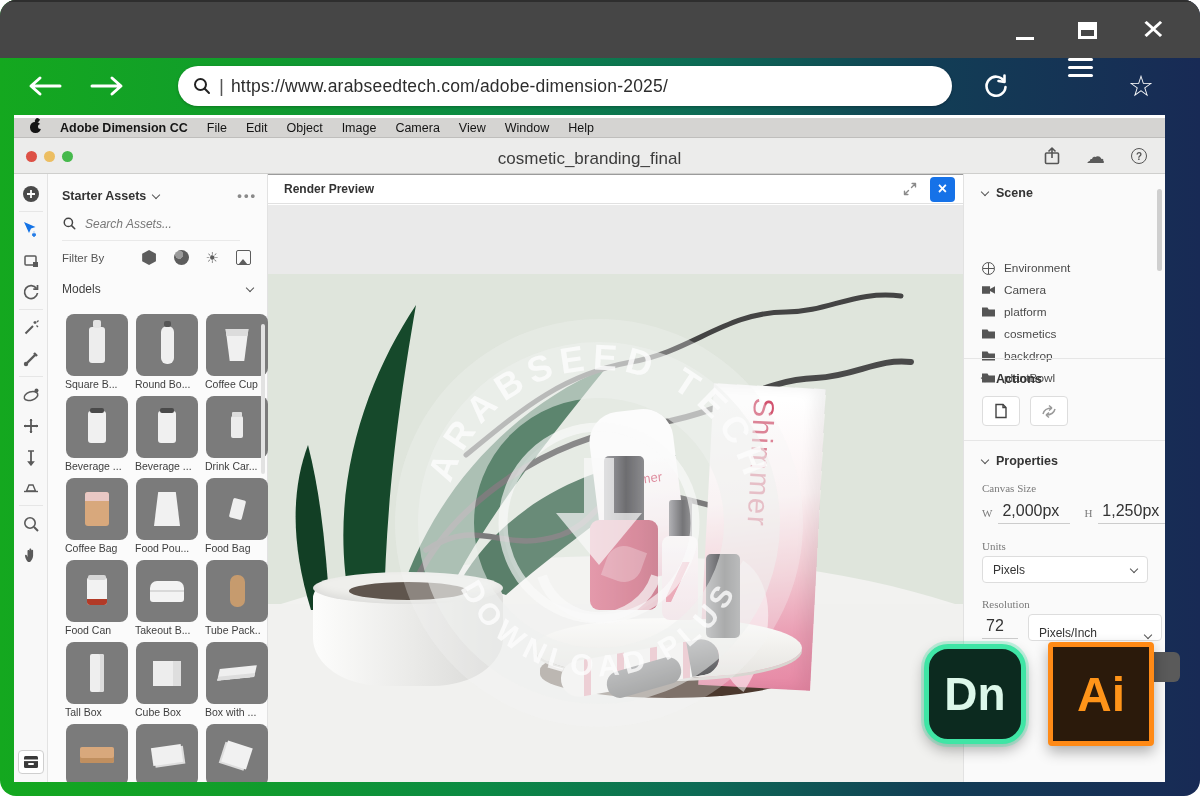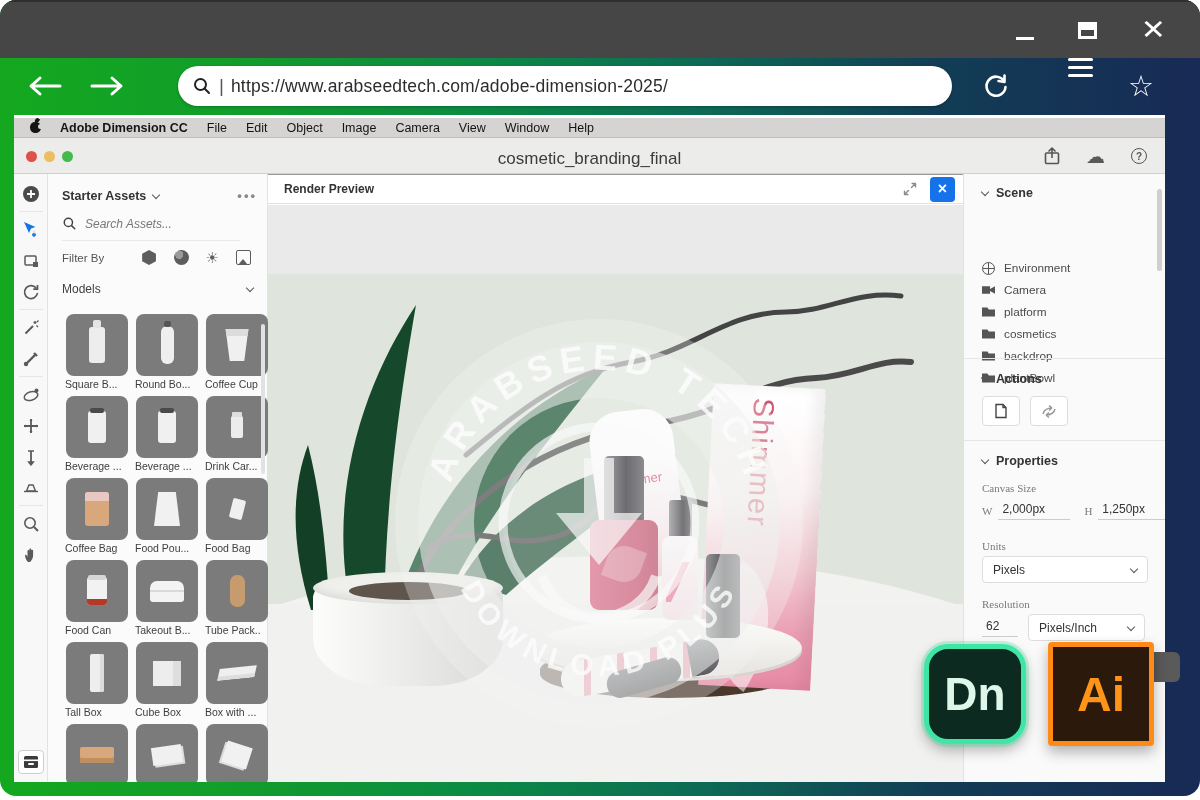--- a/index.html
+++ b/index.html
@@ -175,21 +175,21 @@
 
   
   .rpanel{position:absolute;right:0;top:59px;width:202px;bottom:0;background:#fafafa;border-left:1px solid #e2e2e2;
     font-size:12px;color:#444;}
   .sec-hd{display:flex;align-items:center;gap:8px;font-size:12.5px;font-weight:bold;color:#333;}
   .scene-row{display:flex;align-items:center;gap:9px;font-size:11.8px;color:#4a4a4a;height:22px;}
   .rdiv{position:absolute;left:0;right:0;border-top:1px solid #e6e6e6;}
   .act-btn{width:38px;height:30px;background:#fff;border:1px solid #ddd;border-radius:4px;display:flex;
     align-items:center;justify-content:center;}
   .plabel{font-size:11px;color:#7a7a7a;font-family:Liberation Serif, serif;}
-  .pvalue{font-size:12px;color:#333;}
+  .pvalue{font-size:16px;color:#333;}
   .uline{border-bottom:1px solid #ccc;padding:0 4px 3px 4px;min-width:72px;display:inline-block;}
   .selectbox{height:27px;background:#fff;border:1px solid #ddd;border-radius:4px;display:flex;align-items:center;
     padding:0 10px;font-size:12px;color:#333;}
   .selectbox .chev{margin-left:auto;}
   .chev{width:6px;height:6px;border-right:1.6px solid #555;border-bottom:1.6px solid #555;
     display:inline-block;transform:rotate(45deg);margin-bottom:2px;}
   .scrollthumb{position:absolute;right:3px;top:15px;width:5px;height:82px;background:#cfcfcf;border-radius:3px;}
   .assets-thumbtrack{position:absolute;right:2px;top:150px;width:4px;height:150px;background:#e2e2e2;border-radius:2px;}
 
   
@@ -632,22 +632,22 @@
           <path d="M2.8 6 V4 a2.7 2.7 0 0 1 5.4 0 v2" stroke="#444" stroke-width="1.4" fill="none"></path>
         </svg>
       </div>
       <div class="plabel abs" style="left:18px;top:366px;">Units</div>
       <div class="selectbox abs" style="left:18px;top:382px;width:166px;">
         <span>Pixels</span>
         <span class="chev"></span>
       </div>
       <div class="plabel abs" style="left:18px;top:424px;">Resolution</div>
       <div class="abs" style="left:18px;top:440px;display:flex;gap:10px;align-items:center;">
-        <span class="pvalue uline" style="min-width:36px;">62</span>
-        <span class="selectbox" style="width:117px;">
+        <span class="pvalue uline" style="min-width:36px;">72</span>
+        <span class="selectbox" style="width:134px;align-items:flex-end;">
           <span>Pixels/Inch</span>
           <span class="chev"></span>
         </span>
       </div>
     </div>
   </div>
 </div>
 
 <div class="gray-tab"></div>
 <div class="dn-icon">Dn</div>

